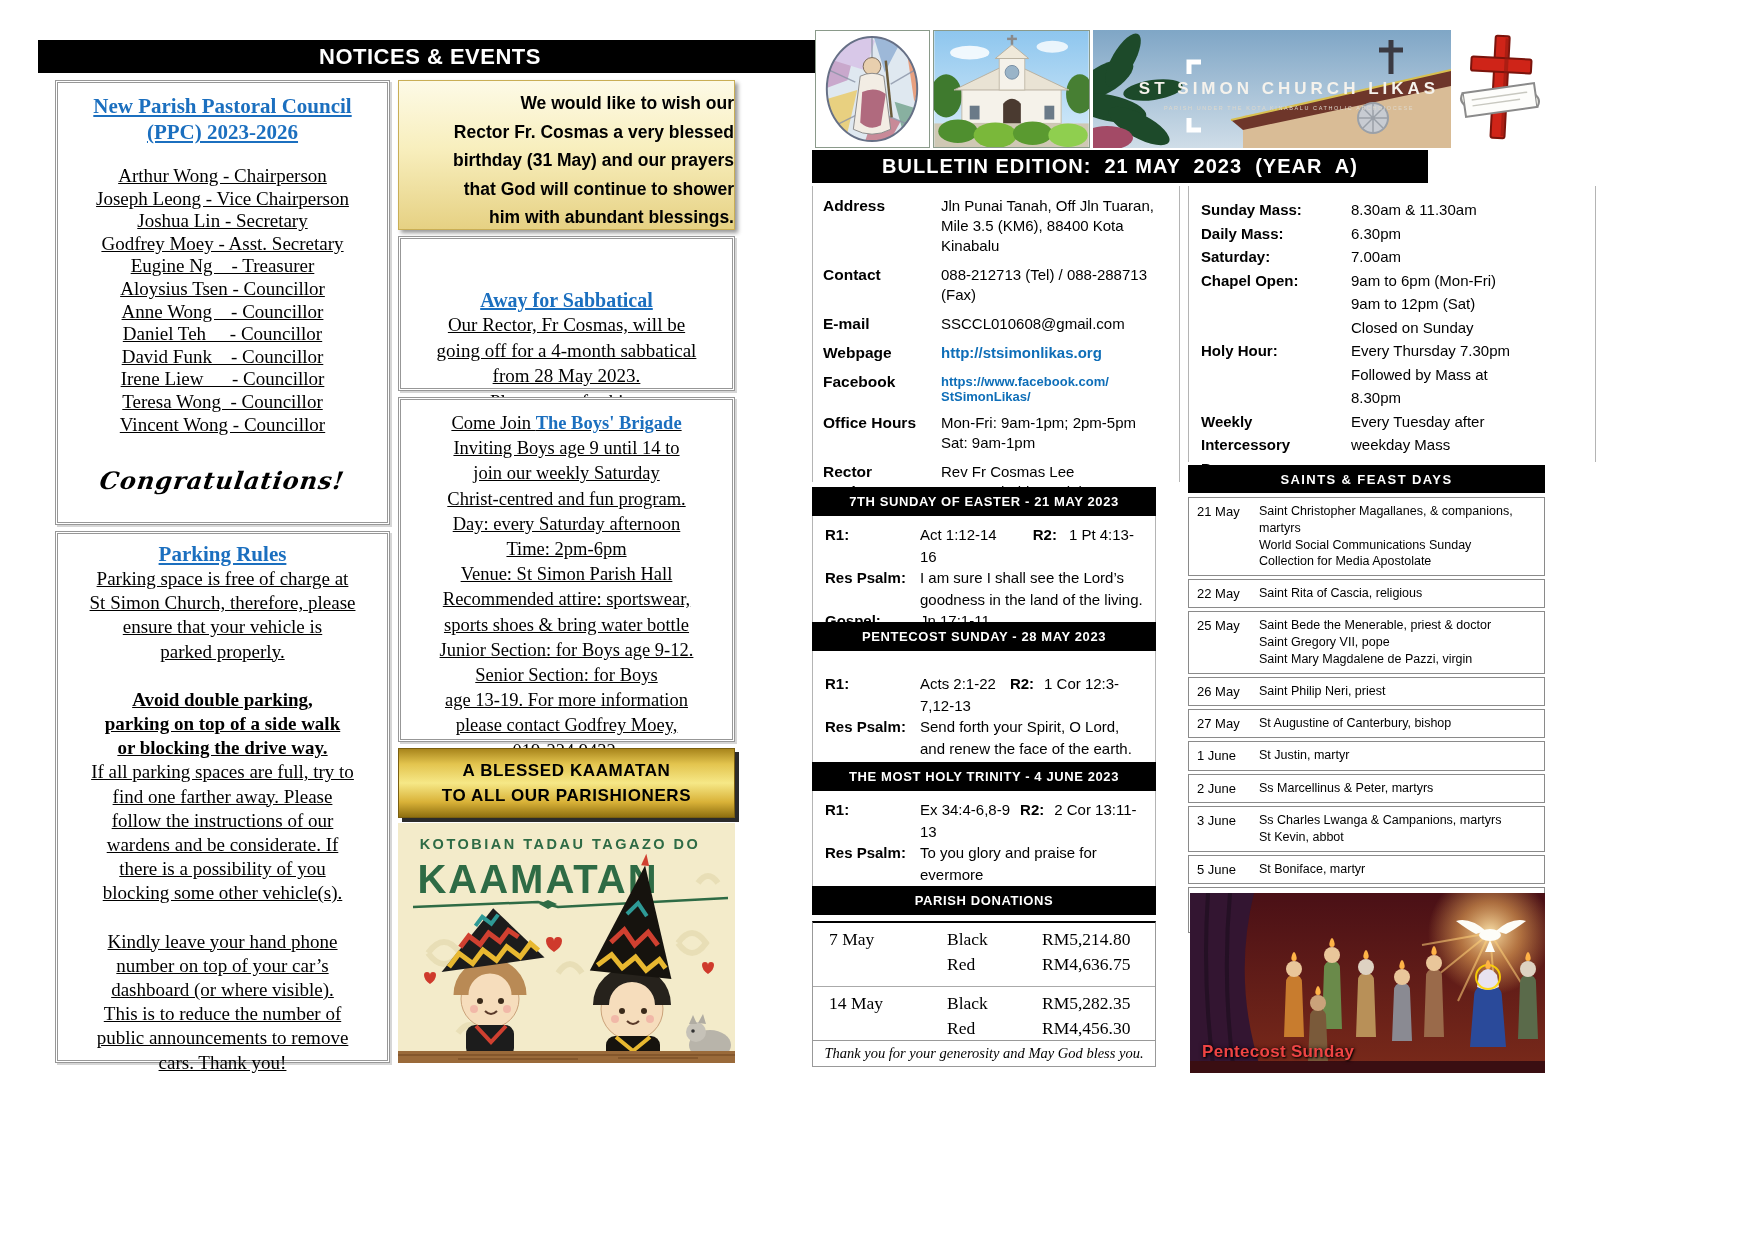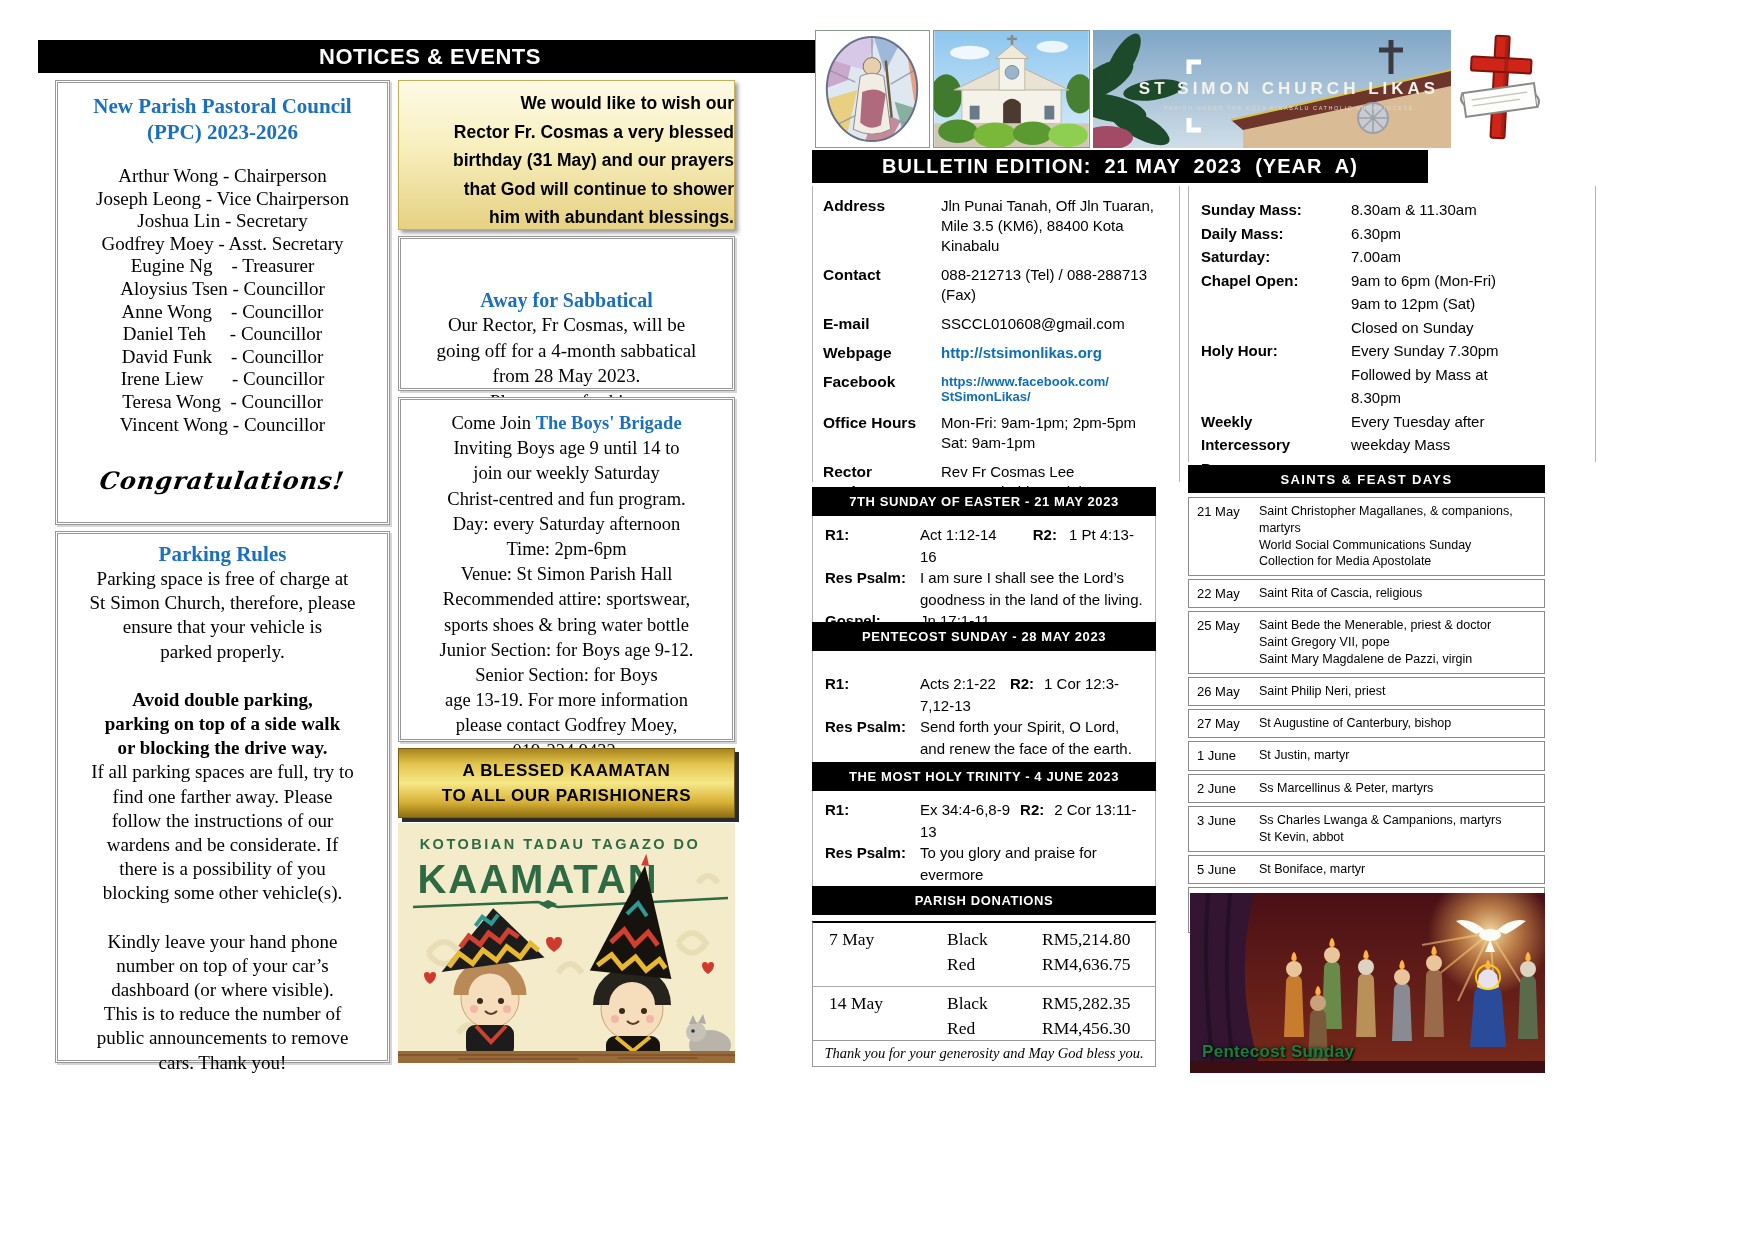--- a/index.html
+++ b/index.html
@@ -2,21 +2,21 @@
 <html><head>
 <meta charset="utf-8">
 <style>
   * { box-sizing: border-box; }
   html,body { margin:0; padding:0; }
   body {
     width:1755px; height:1241px; position:relative; background:#fff;
     font-family:"Liberation Sans", sans-serif; color:#000; overflow:hidden;
   }
   .abs { position:absolute; }
-  .serif { font-family:"Liberation Serif", serif; }
+  .serif { font-family:"Liberation Serif", serif;text-decoration:underline; }
   .center { text-align:center; }
   .pre { white-space:pre-line; }
   .blue { color:#1b6fbf; }
   .bold { font-weight:bold; }
 
   .bar {
     background:#000; color:#fff; font-weight:bold;
     display:flex; align-items:center; justify-content:center;
     letter-spacing:.8px; font-family:"Liberation Sans", sans-serif;
   }
@@ -69,21 +69,21 @@
     border-top:2px solid #000; font-family:"Liberation Serif", serif; font-size:17.5px; background:#fff; }
   .don-row { display:grid; grid-template-columns:118px 95px 1fr; padding:4px 8px 9px 16px; border-bottom:1px solid #aaa; }
   .don-row:last-child { border-bottom:none; }
   .don-line { line-height:25px; }
   .notebox { border:1px solid #999; font-family:"Liberation Serif", serif; font-style:italic;
     font-size:14.5px; display:flex; align-items:center; justify-content:center; background:#fff; }
   .srow { display:flex; border:1px solid #8a8a8a; margin-top:3px; padding:5px 6px 5px 8px;
     font-size:12.5px; line-height:1.34; background:#fff; }
   .sdate { width:62px; flex:none; font-size:13px; }
   .stext { white-space:pre-line; flex:1; }
-  .pcaption { color:#15803d; font-weight:bold; font-size:17px; letter-spacing:.3px;
+  .pcaption { color:#ef4444; font-weight:bold; font-size:17px; letter-spacing:.3px;
     text-shadow:1px 1px 2px #000, 0 0 4px rgba(0,0,0,.8); }
   .imgframe { border:1px solid #8a9a8a; }
 </style>
 </head>
 <body>
 
 <div class="abs bar notices" style="left:38px;top:40px;width:784px;height:33px;">NOTICES &amp; EVENTS</div>
 
 <div class="abs dbox" style="left:55px;top:80px;width:335px;height:445px;padding-top:10px;">
   <div class="serif blue bold center ppc-title">
@@ -393,21 +393,21 @@
     <div class="mvalue">7.00am</div>
   </div>
   <div class="mrow">
     <div class="mlabel">Chapel Open:</div>
     <div class="mvalue">9am to 6pm (Mon-Fri)
 9am to 12pm (Sat)
 Closed on Sunday</div>
   </div>
   <div class="mrow">
     <div class="mlabel">Holy Hour:</div>
-    <div class="mvalue">Every Sunday 7.30pm
+    <div class="mvalue">Every Thursday 7.30pm
 Followed by Mass at
 8.30pm</div>
   </div>
   <div class="mrow">
     <div class="mlabel">Weekly
 Intercessory
 Prayer:</div>
     <div class="mvalue">Every Tuesday after
 weekday Mass</div>
   </div>

